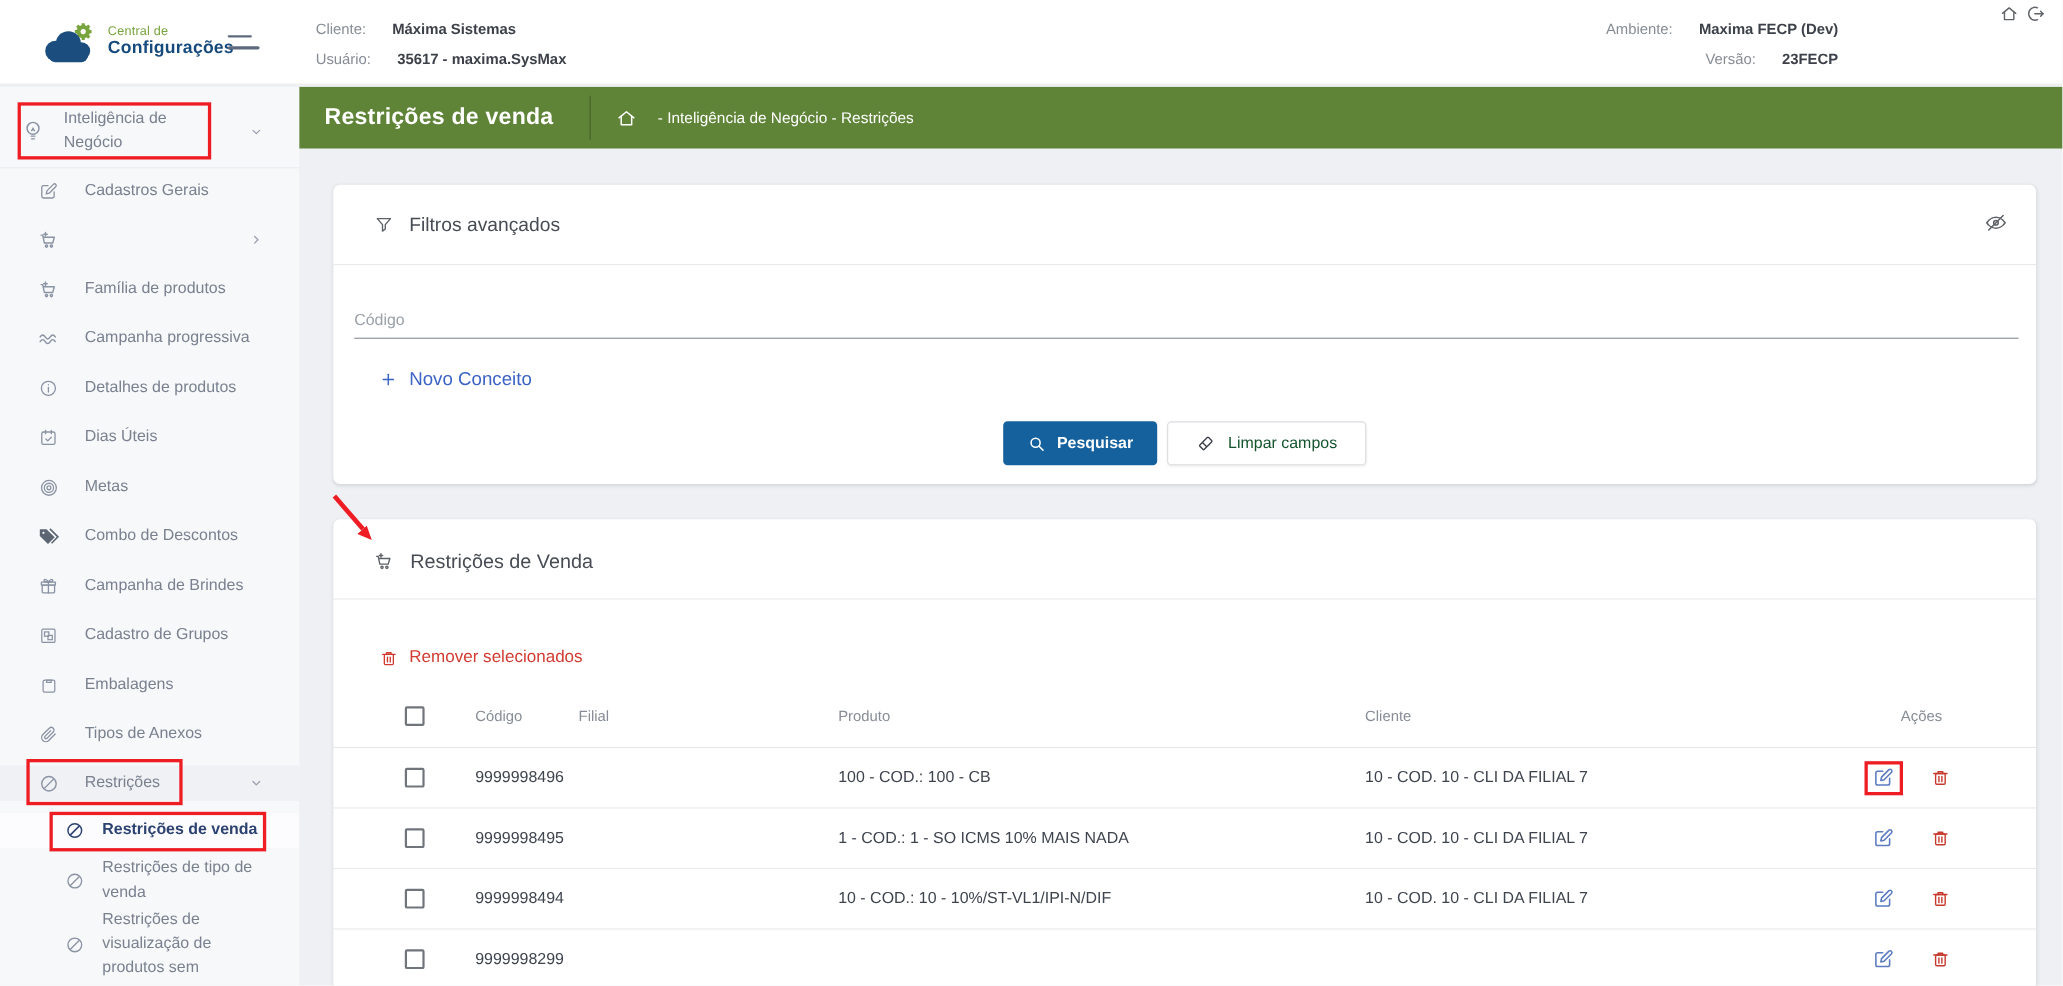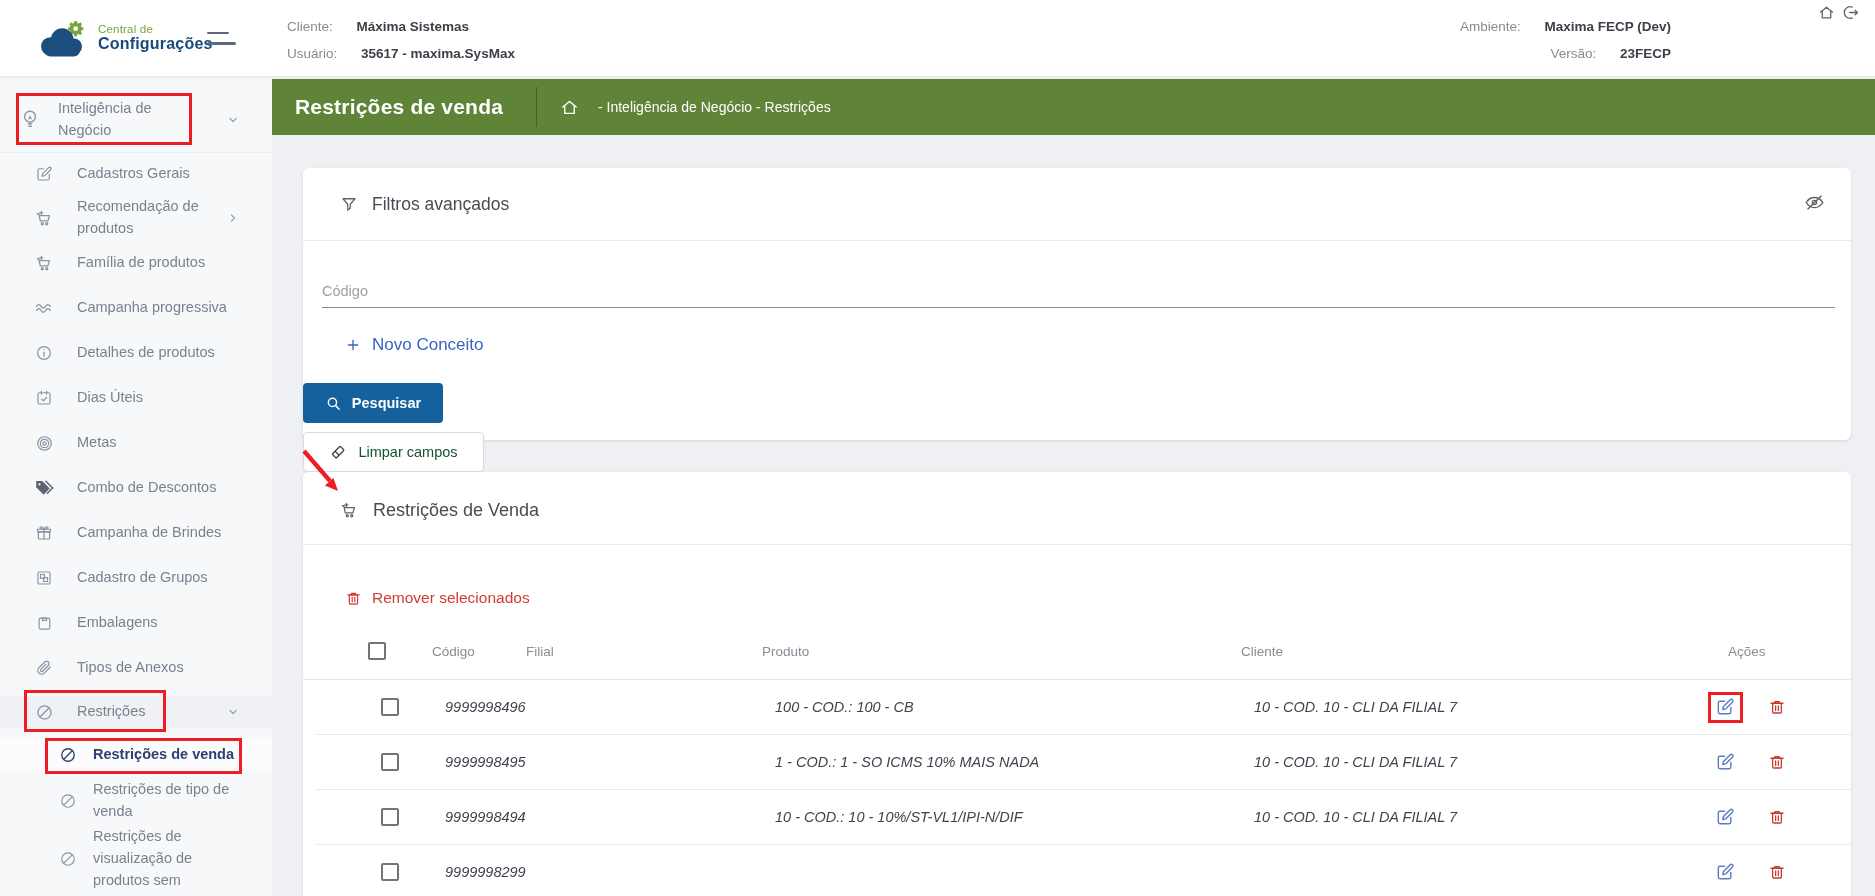--- a/index.html
+++ b/index.html
@@ -58,29 +58,29 @@
   .card-table { left:31px; top:337px; width:1548px; height:640px; }
 
   .card-title-row { position:absolute; left:37px; top:16px; height:40px; display:flex; align-items:center; gap:14px; color:#474c54; font-size:17.5px; }
   .card-hdivider { position:absolute; top:72px; left:0; right:0; border-top:1px solid #e8eaed; }
   .eye-btn { position:absolute; right:26px; top:24px; background:none; border:none; cursor:pointer; color:#5f6368; }
 
   .codigo-field { position:absolute; left:19px; right:16px; top:106px; height:34px; border-bottom:1px solid #878d96; }
   .codigo-field input { width:100%; height:100%; border:none; outline:none; background:transparent; font-family:"Liberation Sans",sans-serif; font-size:14.5px; color:#3c4149; }
   .codigo-field input::placeholder { color:#9aa1a8; }
   .novo-conceito { position:absolute; left:42px; top:163px; height:28px; display:flex; align-items:center; gap:11px; color:#3b63c4; font-size:17px; font-weight:500; cursor:pointer; background:none; border:none; font-family:inherit; }
-  .f-buttons { position:absolute; left:0; right:0; top:215px; display:flex; justify-content:space-between; gap:9px;flex-direction:column; }
+  .f-buttons { position:absolute; left:0; right:0; top:215px; display:flex; justify-content:center; gap:9px; }
   .btn-primary { width:140px; height:40px; background:#15619e; color:#fff; border:none; border-radius:4px; font-weight:700; font-size:14.5px; display:flex; align-items:center; justify-content:center; gap:10px; cursor:pointer; font-family:inherit; }
   .btn-secondary { width:181px; height:40px; background:#fff; border:1px solid #dadce0; border-radius:4px; color:#14532d; font-size:14.5px; display:flex; align-items:center; justify-content:center; gap:11px; cursor:pointer; box-shadow:0 1px 2px rgba(0,0,0,.06); font-family:inherit; }
 
   .card-table .card-title-row { top:18px; font-size:18px; }
   .remove-btn { position:absolute; left:42px; top:112px; height:28px; display:flex; align-items:center; gap:10px; color:#d23b31; font-size:15.5px; cursor:pointer; background:none; border:none; font-family:inherit; }
 
   .thead { position:absolute; top:150px; left:0; right:0; height:58px; border-bottom:1px solid #e4e6ea; color:#878d96; font-size:13.5px; }
-  .trow { position:absolute; left:13px; right:0; height:55px; border-bottom:1px solid #e8eaed; color:#3e444e; font-size:14.5px;font-style:italic; }
+  .trow { position:absolute; left:0; right:0; height:55px; border-bottom:1px solid #e8eaed; color:#3e444e; font-size:14.5px; }
   .r0{top:208px}.r1{top:263px}.r2{top:318px}.r3{top:373px}
   .cell { position:absolute; top:50%; transform:translateY(-50%); white-space:nowrap; }
   .c-check{left:65px}.c-codigo{left:129px}.c-filial{left:223px}.c-produto{left:459px}.c-cliente{left:938px}.c-acoes{left:1425px}
   .checkbox { display:block; width:18px; height:18px; border:2px solid #70757c; border-radius:2px; background:#fff; cursor:pointer; }
   .act-edit { left:1399px; color:#5b7cc0; cursor:pointer; }
   .act-trash { left:1452px; color:#c63a2e; cursor:pointer; }
   .annot-edit { position:absolute; left:1392px; top:12px; width:35px; height:31px; border:3px solid #ee1c23; z-index:3; pointer-events:none; }
 
   .red-arrow { position:absolute; left:26px; top:312px; z-index:7; pointer-events:none; }
 </style>
@@ -190,21 +190,20 @@
 
   <div class="nav-item" style="top:115px;height:48px;">
     <span class="nav-icon">
       <svg width="19" height="19" viewBox="0 0 24 24" fill="none" stroke="currentColor" stroke-width="1.6" stroke-linecap="round" stroke-linejoin="round">
           <path d="M8 3v4M6 5h4"></path>
           <path d="M3 6h1.8l1.9 9h9.6l1.9-6.5H6"></path>
           <circle cx="9.2" cy="18.6" r="1.3"></circle>
           <circle cx="14.8" cy="18.6" r="1.3"></circle>
         </svg>
     </span>
-    <span class="nav-label">Recomendação de produtos</span>
     <span class="nav-chevron">
       <svg width="12" height="12" viewBox="0 0 24 24" fill="none" stroke="currentColor" stroke-width="2.4" stroke-linecap="round" stroke-linejoin="round">
           <polyline points="9 6 15 12 9 18"></polyline>
         </svg>
     </span>
   </div>
 
   <div class="nav-item" style="top:168px;height:32px;">
     <span class="nav-icon">
       <svg width="19" height="19" viewBox="0 0 24 24" fill="none" stroke="currentColor" stroke-width="1.6" stroke-linecap="round" stroke-linejoin="round">

